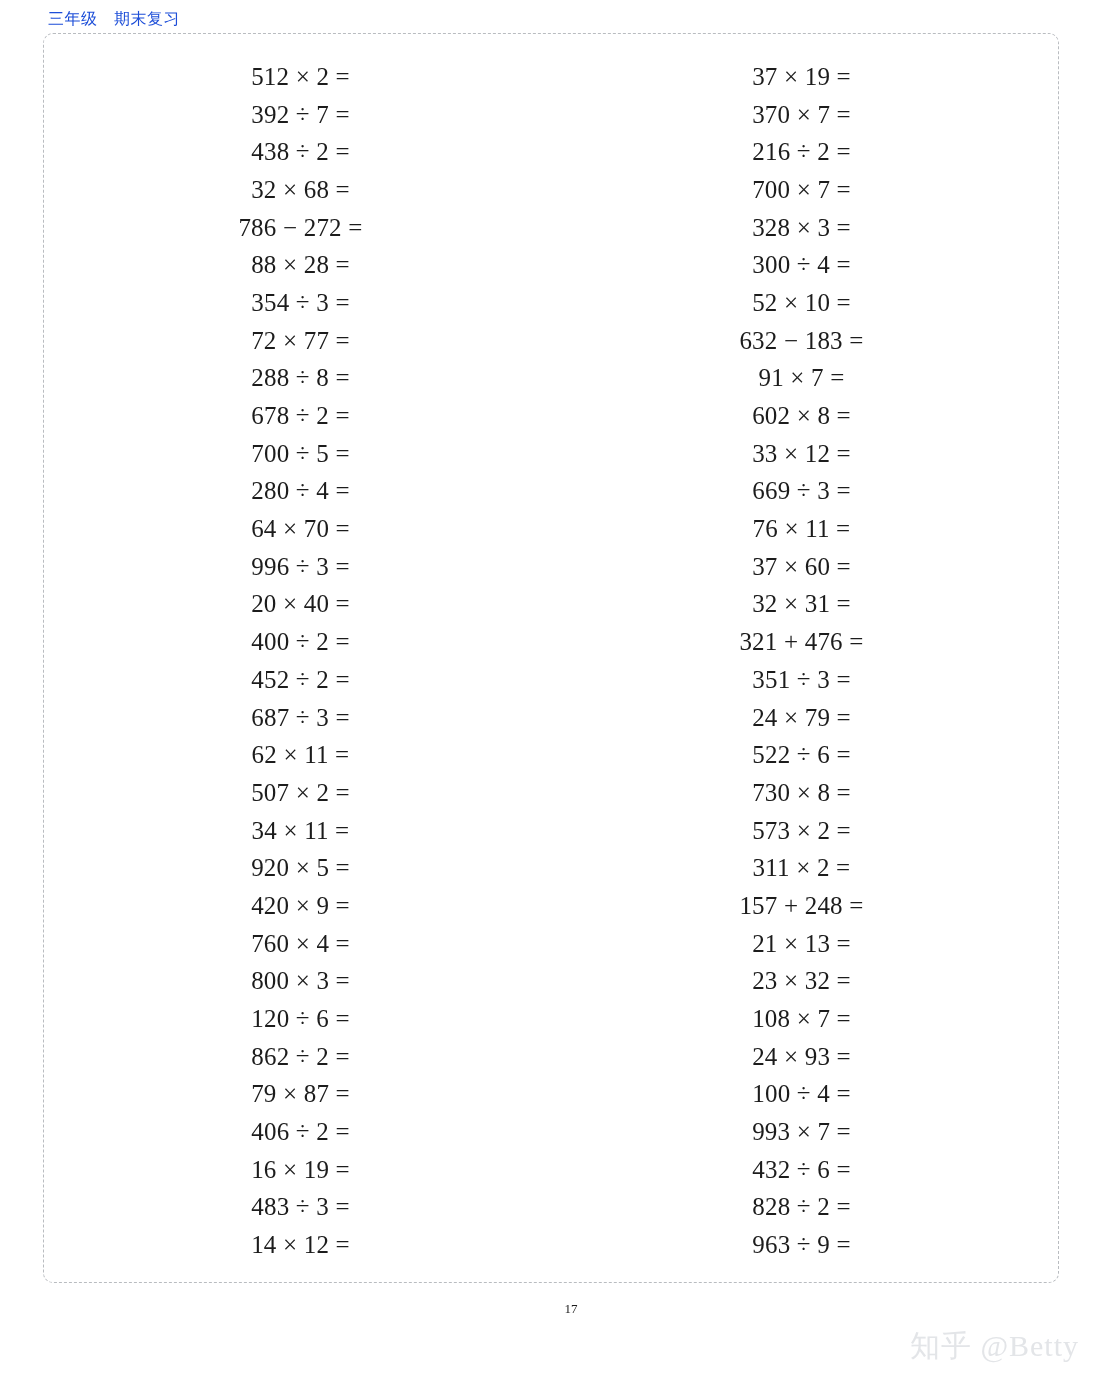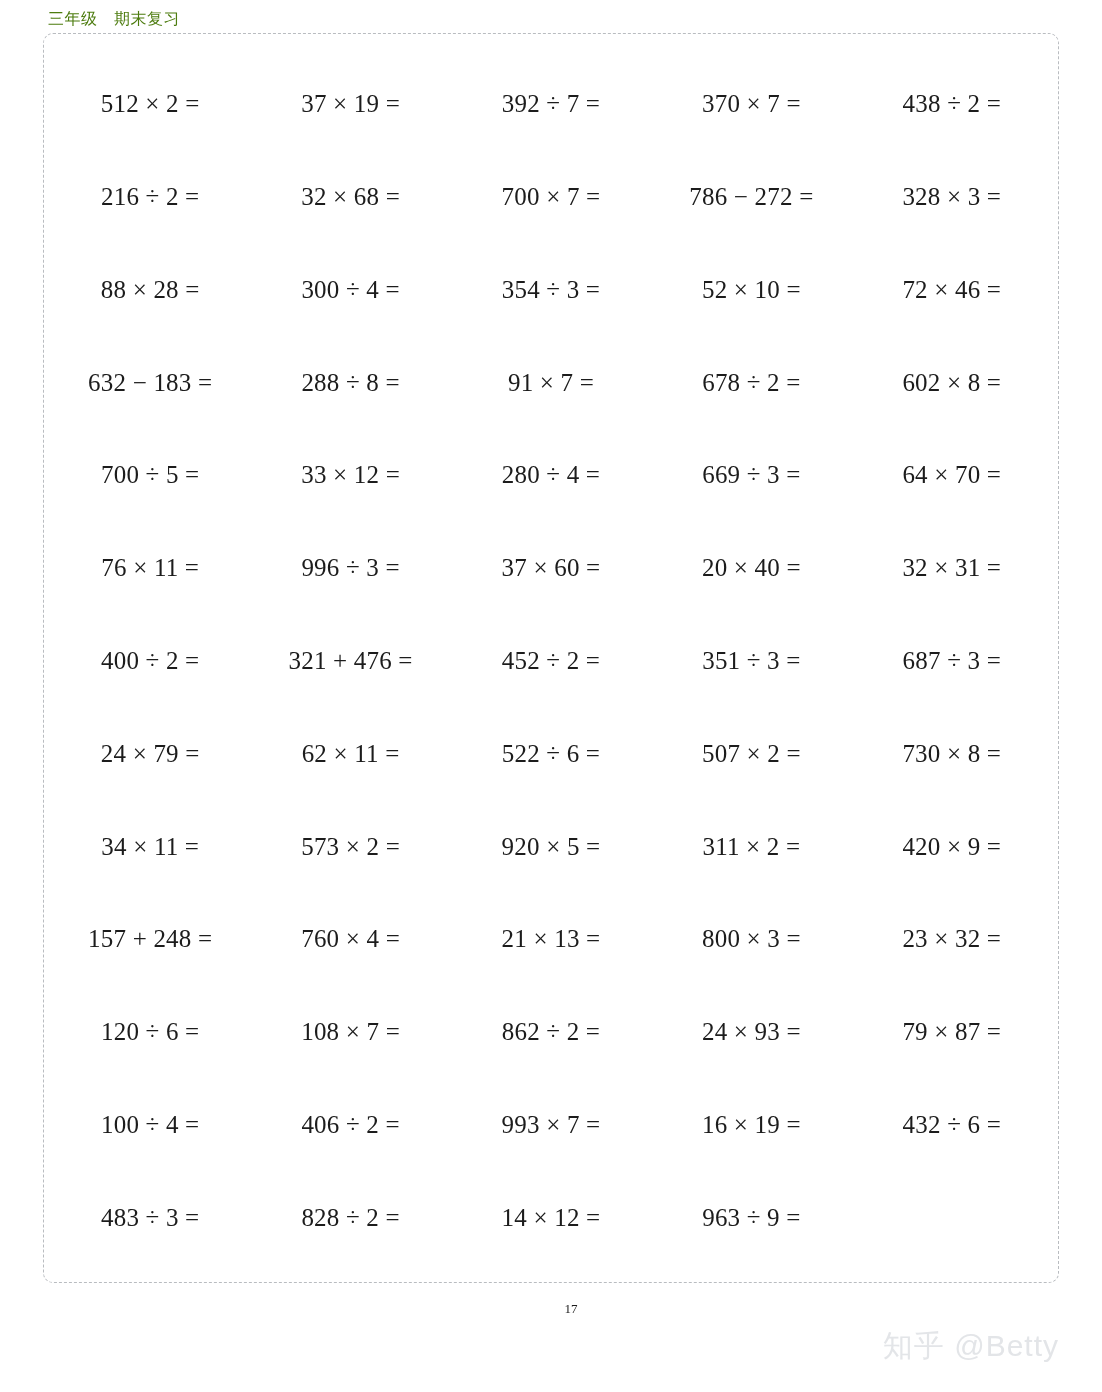--- a/index.html
+++ b/index.html
@@ -25,21 +25,21 @@
   }
 
   
   .worksheet-header {
     position: absolute;
     left: 48px;
     top: 8px;
     font-family: Liberation Serif, serif;
     font-size: 16px;
     line-height: 22px;
-    color: #4d7c0f;
+    color: #1d4ed8;
     letter-spacing: 0.5px;
     white-space: pre;
   }
 
   
   .problem-box {
     position: absolute;
     left: 43px;
     top: 33px;
     width: 1016px;
@@ -84,55 +84,55 @@
     text-align: center;
     font-family: "Liberation Serif", "DejaVu Serif", serif;
     font-size: 13px;
     line-height: 24px;
     color: #1c1c1c;
     margin-left: 20px;
   }
 
   .watermark {
     position: absolute;
-    right: 43px;
+    right: 23px;
     top: 1327px;
-    font-family: Liberation Sans, sans-serif;
+    font-family: Liberation Serif, serif;
     font-size: 30px;
     line-height: 38px;
     color: #e3e5e8;
     letter-spacing: 1px;
     white-space: pre;
     user-select: none;
   }
 </style>
 </head>
 <body>
 
 <div class="page">
 
   <div class="worksheet-header">三年级　期末复习</div>
 
   <div class="problem-box">
-    <div class="grid" style="grid-template-columns: repeat(5, 1fr);">
+    <div class="grid" style="grid-template-columns: repeat(2, 1fr);">
         <div class="problem">512 × 2 =</div>
         <div class="problem">37 × 19 =</div>
         <div class="problem">392 ÷ 7 =</div>
         <div class="problem">370 × 7 =</div>
         <div class="problem">438 ÷ 2 =</div>
         <div class="problem">216 ÷ 2 =</div>
         <div class="problem">32 × 68 =</div>
         <div class="problem">700 × 7 =</div>
         <div class="problem">786 − 272 =</div>
         <div class="problem">328 × 3 =</div>
         <div class="problem">88 × 28 =</div>
         <div class="problem">300 ÷ 4 =</div>
         <div class="problem">354 ÷ 3 =</div>
         <div class="problem">52 × 10 =</div>
-        <div class="problem">72 × 46 =</div>
+        <div class="problem">72 × 77 =</div>
         <div class="problem">632 − 183 =</div>
         <div class="problem">288 ÷ 8 =</div>
         <div class="problem">91 × 7 =</div>
         <div class="problem">678 ÷ 2 =</div>
         <div class="problem">602 × 8 =</div>
         <div class="problem">700 ÷ 5 =</div>
         <div class="problem">33 × 12 =</div>
         <div class="problem">280 ÷ 4 =</div>
         <div class="problem">669 ÷ 3 =</div>
         <div class="problem">64 × 70 =</div>

